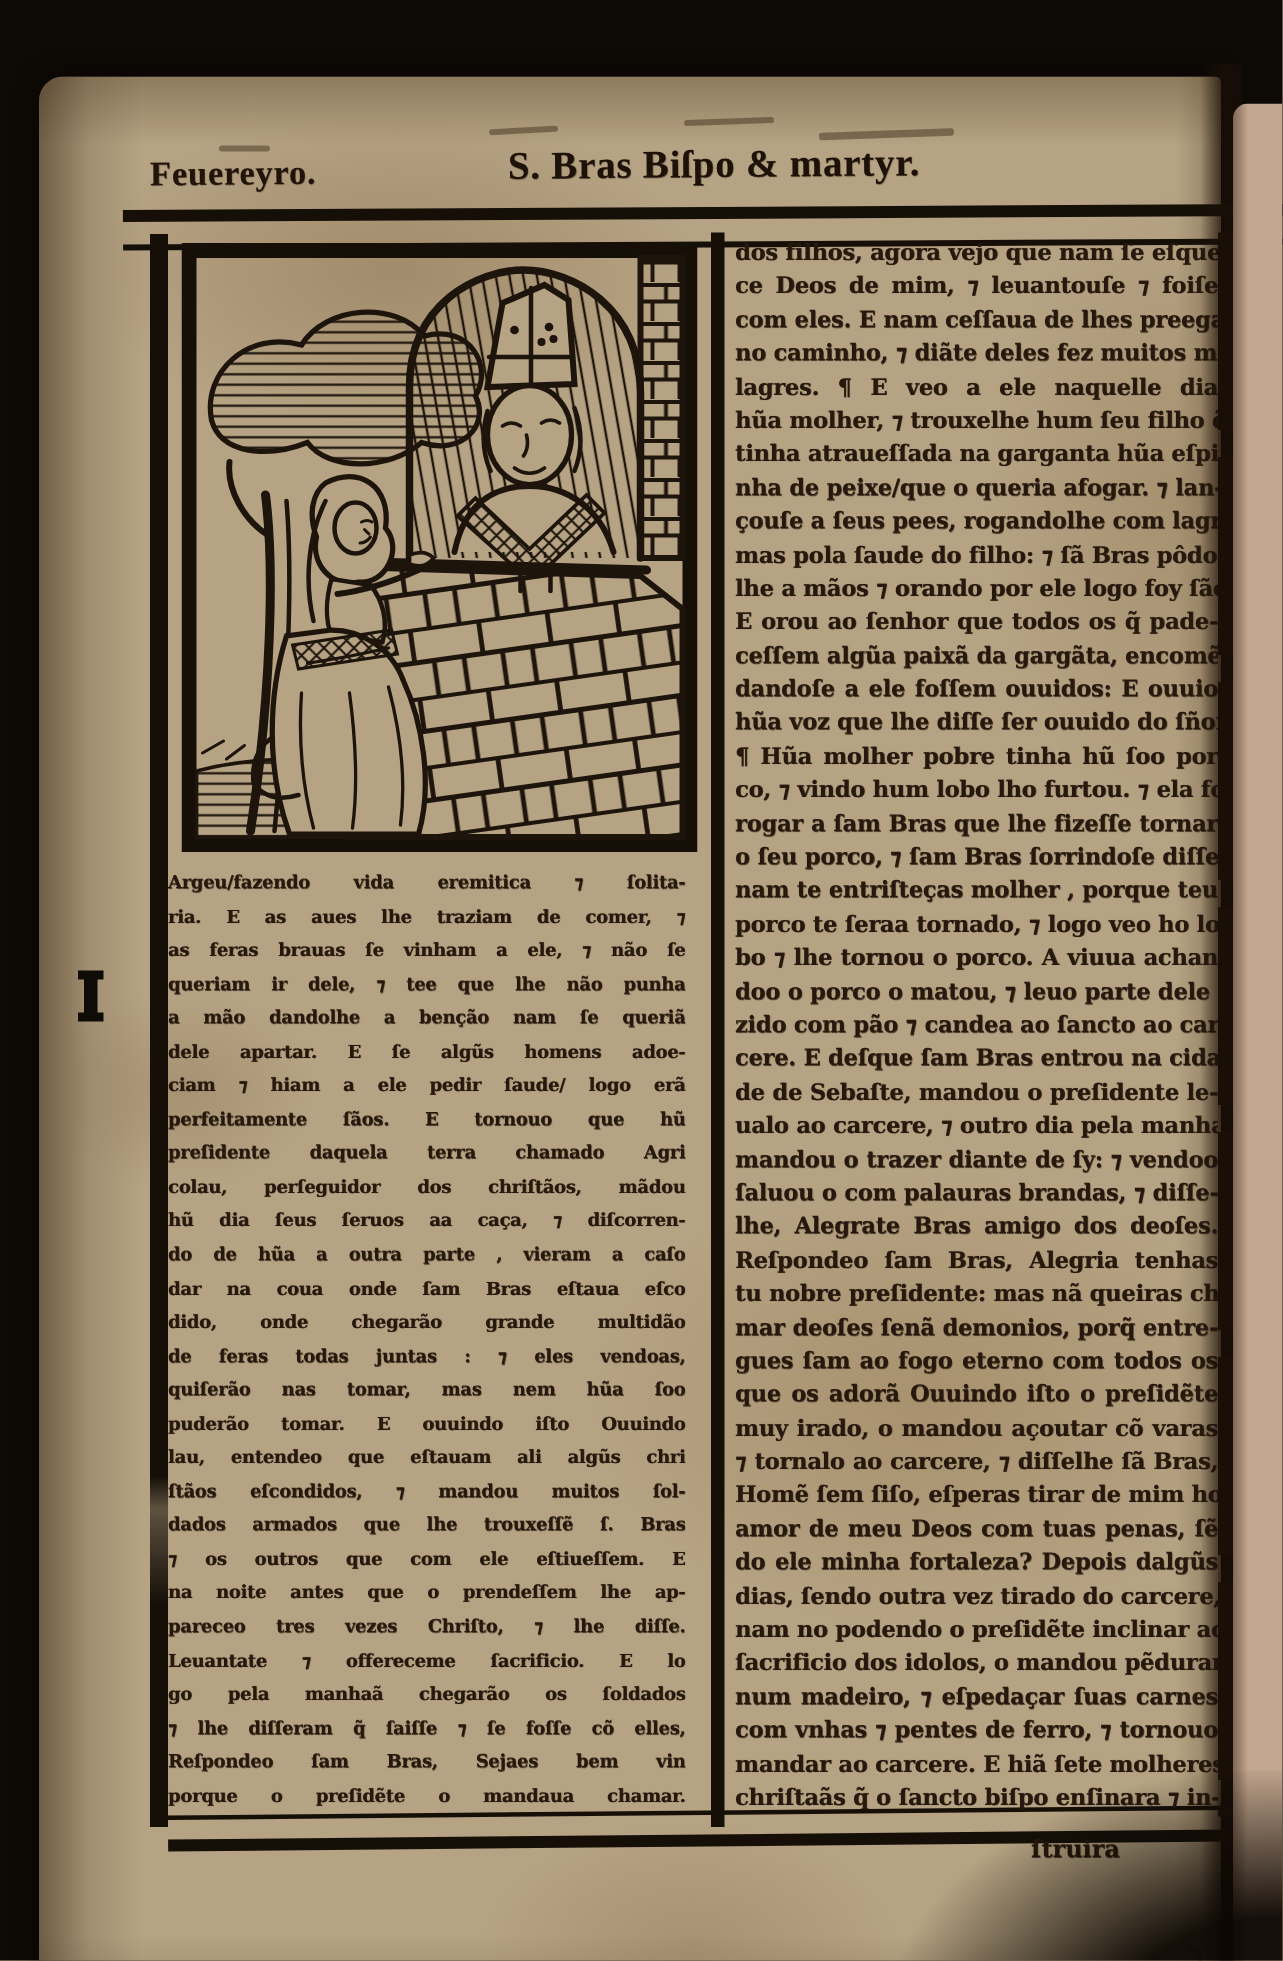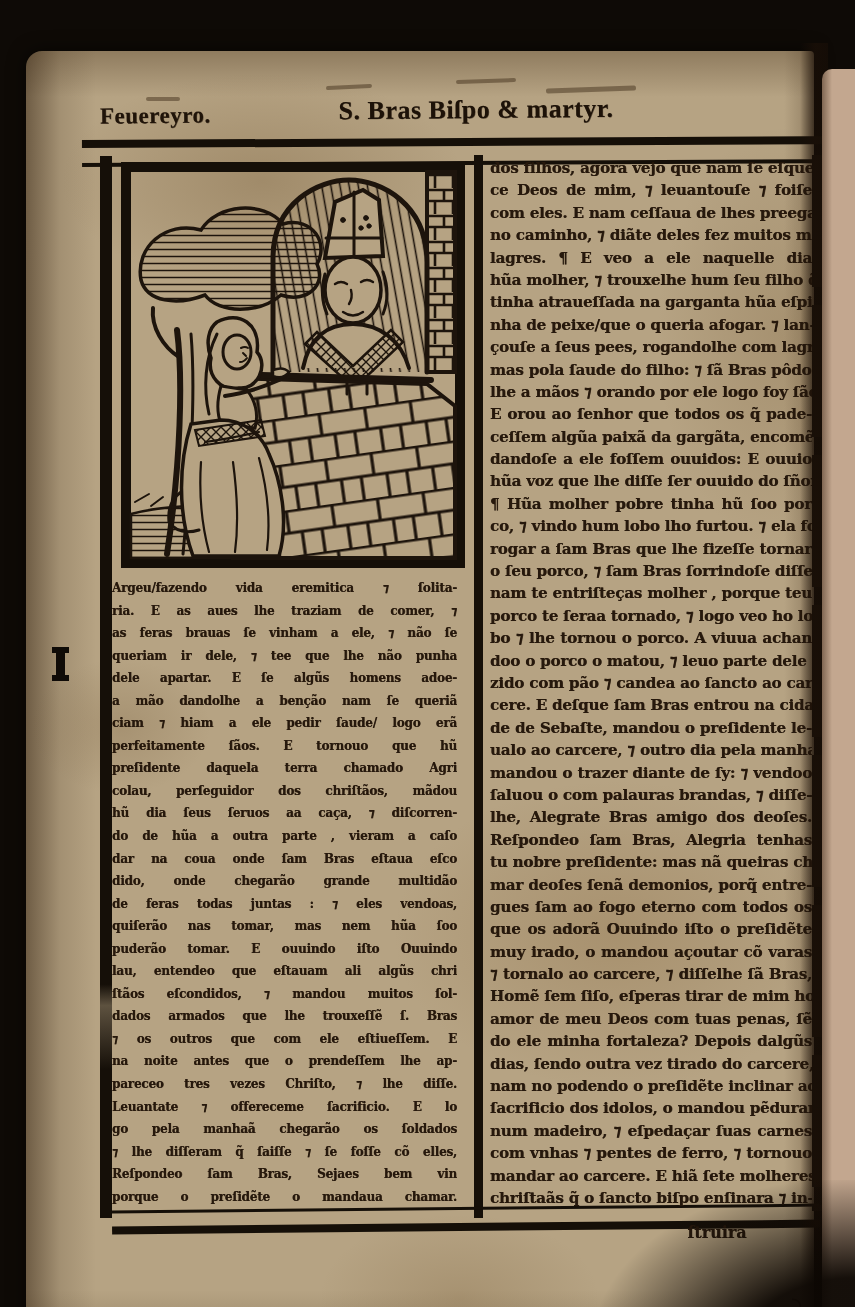--- a/index.html
+++ b/index.html
@@ -200,22 +200,22 @@
           </g>
         </g>
       </svg>
     </div>
 
     <div class="col col-left">
         <div class="tline">Argeu/fazendo vida eremitica ⁊ ſolita-</div>
         <div class="tline">ria. E as aues lhe traziam de comer, ⁊</div>
         <div class="tline">as feras brauas ſe vinham a ele, ⁊ não ſe</div>
         <div class="tline">queriam ir dele, ⁊ tee que lhe não punha</div>
+        <div class="tline">a mão dandolhe a benção nam ſe queriã</div>
         <div class="tline">dele apartar. E ſe algũs homens adoe-</div>
-        <div class="tline">a mão dandolhe a benção nam ſe queriã</div>
         <div class="tline">ciam ⁊ hiam a ele pedir ſaude/ logo erã</div>
         <div class="tline">perfeitamente ſãos. E tornouo que hũ</div>
         <div class="tline">preſidente daquela terra chamado Agri</div>
         <div class="tline">colau, perſeguidor dos chriſtãos, mãdou</div>
         <div class="tline">hũ dia ſeus ſeruos aa caça, ⁊ diſcorren-</div>
         <div class="tline">do de hũa a outra parte , vieram a caſo</div>
         <div class="tline">dar na coua onde ſam Bras eſtaua eſco</div>
         <div class="tline">dido, onde chegarão grande multidão</div>
         <div class="tline">de feras todas juntas : ⁊ eles vendoas,</div>
         <div class="tline">quiſerão nas tomar, mas nem hũa ſoo</div>

